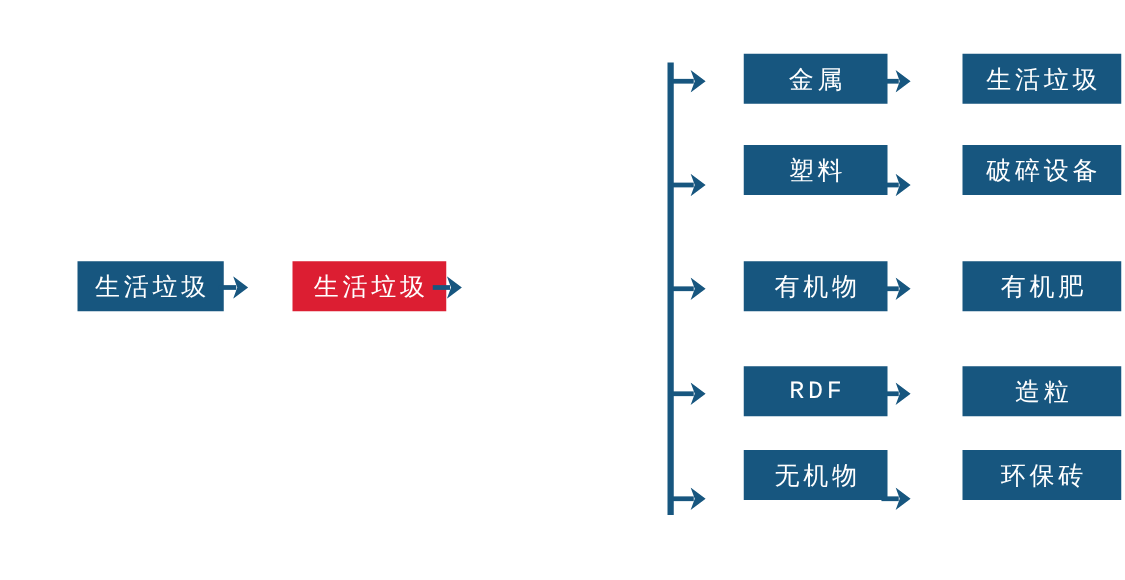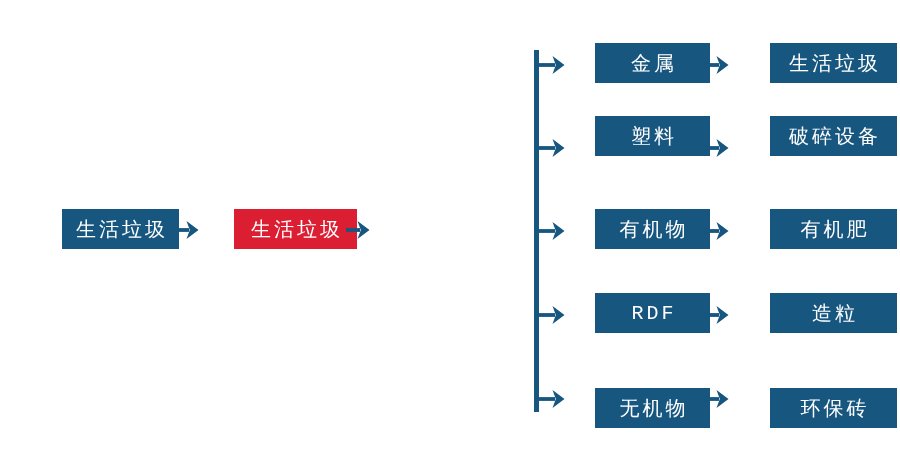--- a/index.html
+++ b/index.html
@@ -42,21 +42,21 @@
   
   .bbox{left:571px;width:115px;}
   .rbox{left:746px;width:127px;}
   .amid{left:705px;}
   .barrow{left:537px;}
   
   .r0 .bx{top:43px;}  .r0 .ar{top:56px;}
   .r1 .bx{top:116px;} .r1 .ar{top:139px;}
   .r2 .bx{top:209px;text-align:right;} .r2 .ar{top:222px;}
   .r3 .bx{top:293px;font-family:Liberation Mono, monospace;} .r3 .ar{top:306px;}
-  .r4 .bx{top:388px;} .r4 .ar{top:390px;}
+  .r4 .bx{top:360px;} .r4 .ar{top:390px;}
 </style>
 </head>
 <body>
 
 <div class="canvas">
 
   <div class="box blue src">生活垃圾</div>
 
   <div class="arrow a1">
     <svg viewBox="0 0 24 18" xmlns="http://www.w3.org/2000/svg">

